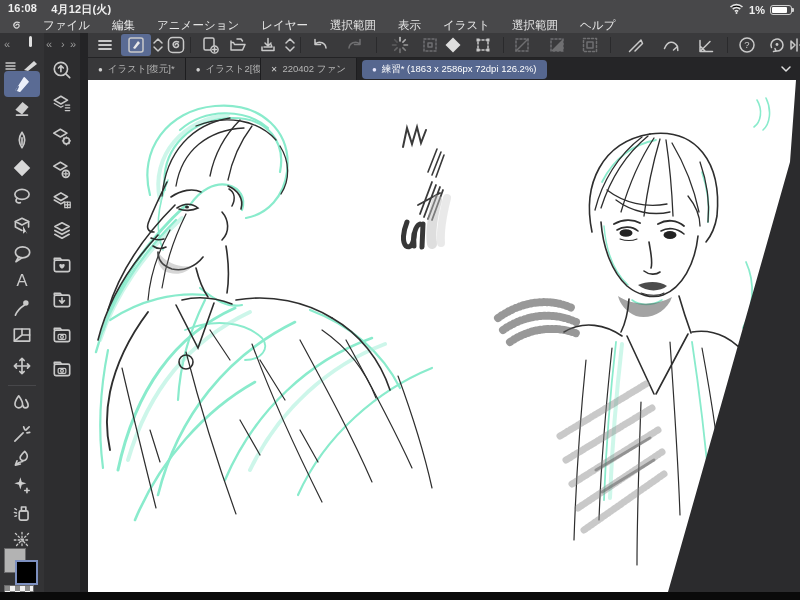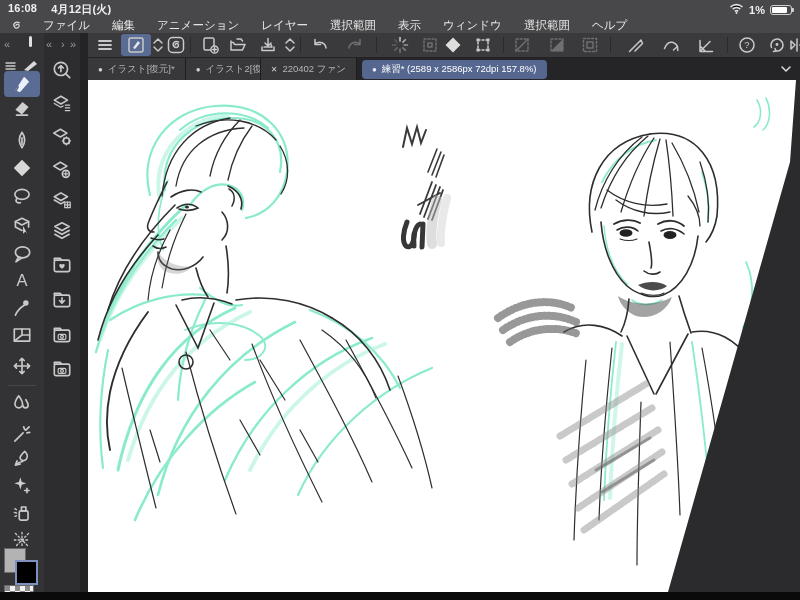--- a/index.html
+++ b/index.html
@@ -100,21 +100,21 @@
         <svg width="16" height="15" viewBox="0 0 20 20">
             <path d="M13,6.2 C7.5,4 4.2,8.6 6.6,11.8 C9,15 13.4,13.2 12.8,9.9 C12.4,7.6 9.4,7.6 8.6,9.8" stroke="#d6d6d6" stroke-width="1.7"></path>
           </svg>
       </span>
       <span class="menu-item">ファイル</span>
       <span class="menu-item">編集</span>
       <span class="menu-item">アニメーション</span>
       <span class="menu-item">レイヤー</span>
       <span class="menu-item">選択範囲</span>
       <span class="menu-item">表示</span>
-      <span class="menu-item">ウィンドウ</span>
+      <span class="menu-item">イラスト</span>
       <span class="menu-item">選択範囲</span>
       <span class="menu-item">ヘルプ</span>
     </div>
   </div>
 
   <div class="phead phead-a">
     <span style="left:4px;top:5px;">«</span>
     <span class="scrollnub"></span>
   </div>
   <div class="phead phead-b">
@@ -282,21 +282,21 @@
     <div class="tab trunc">
       <span class="ind">●</span>
       <span>イラスト2[復元</span>
     </div>
     <div class="tab">
       <span class="ind">✕</span>
       <span>220402 ファン</span>
     </div>
     <div class="tab active">
       <span class="ind">●</span>
-      <span>練習* (2589 x 2586px 72dpi 157.8%)</span>
+      <span>練習* (1863 x 2586px 72dpi 126.2%)</span>
     </div>
     <span class="tab-overflow">
       <svg width="16" height="16" viewBox="0 0 16 16">
           <path d="M4,6 L8,10 L12,6" stroke="#dedede"></path>
         </svg>
     </span>
   </div>
 
   <div class="tools-col">
     <div class="toolhead">

